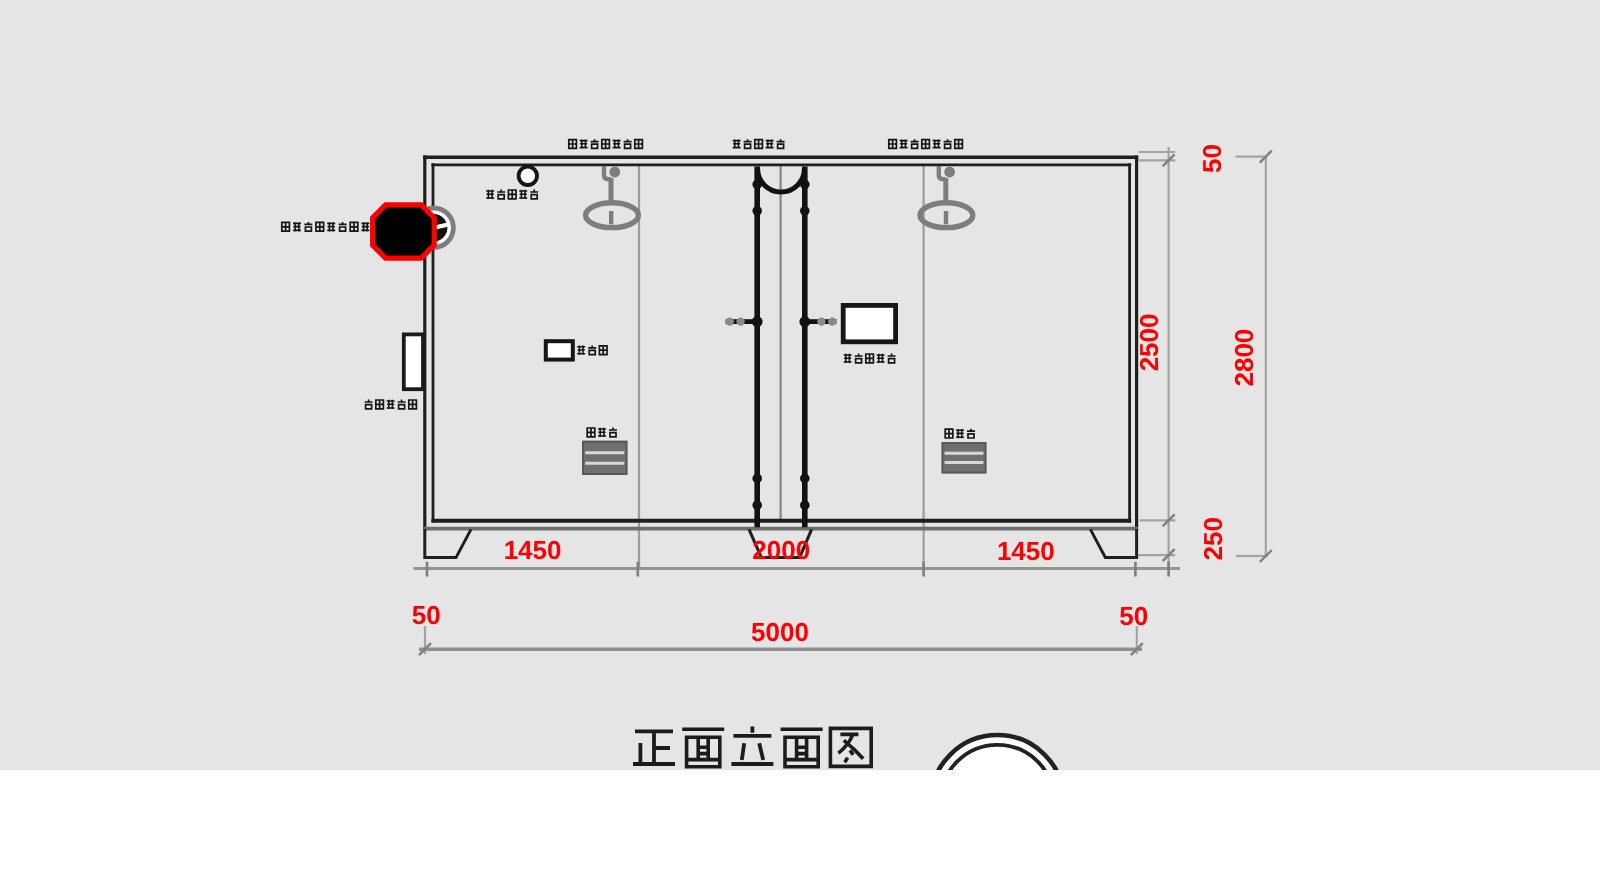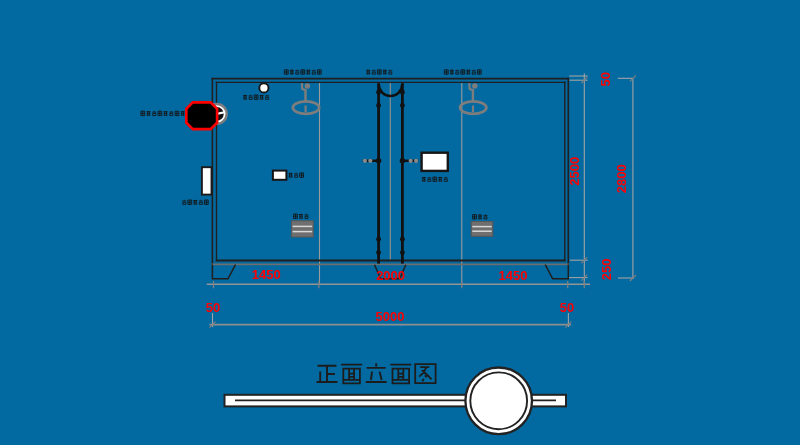--- a/index.html
+++ b/index.html
@@ -1,16 +1,16 @@
 <!DOCTYPE html>
 <html><head>
 <meta charset="utf-8">
 <style>
 html,body{margin:0;padding:0;background:#ffffff;}
-#stage{position:relative;width:800px;height:445px;background:#0369a1;overflow:hidden;}
+#stage{position:relative;width:800px;height:385px;background:#e5e5e5;overflow:hidden;}
 svg{position:absolute;left:0;top:0;filter:blur(0.38px);}
 text{font-family:"Liberation Sans",sans-serif;}
 </style>
 </head>
 <body>
 <div id="stage">
 <svg width="800" height="445" viewBox="0 0 800 445">
 <defs>
 <g id="cc">
           <path d="M0.4,0.4 H4.2 V4.8 H0.4 Z M0.4,2.6 H4.2 M2.3,0.4 V4.8" stroke="#151515" stroke-width="0.85" fill="none"></path>

